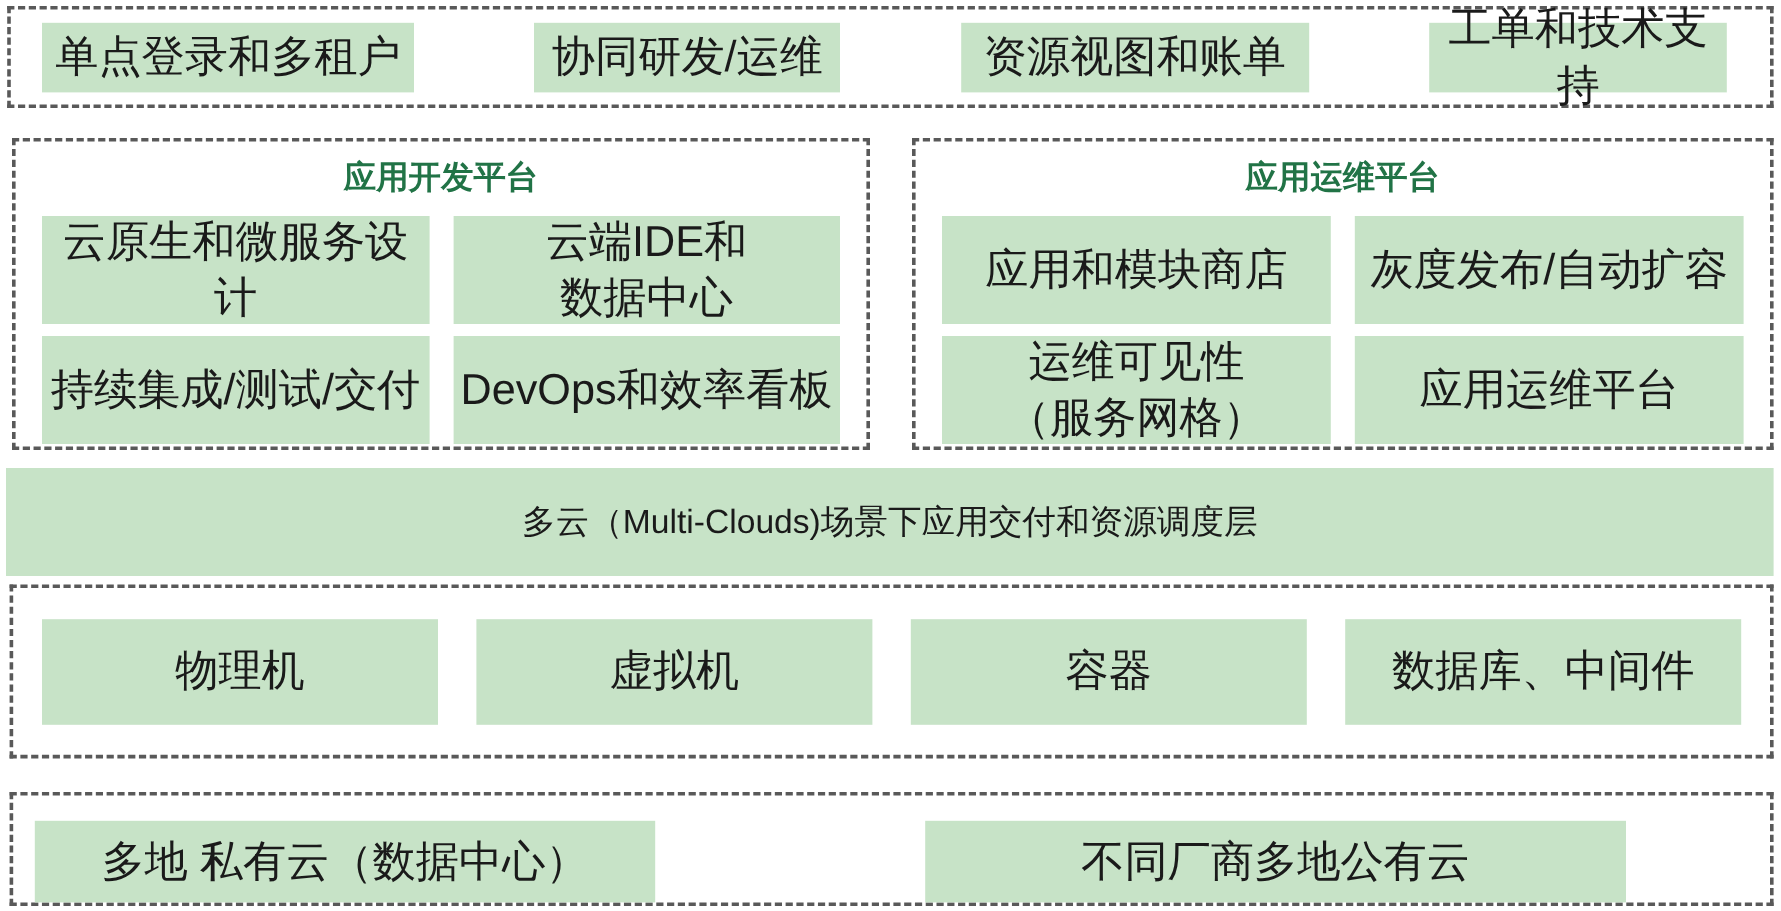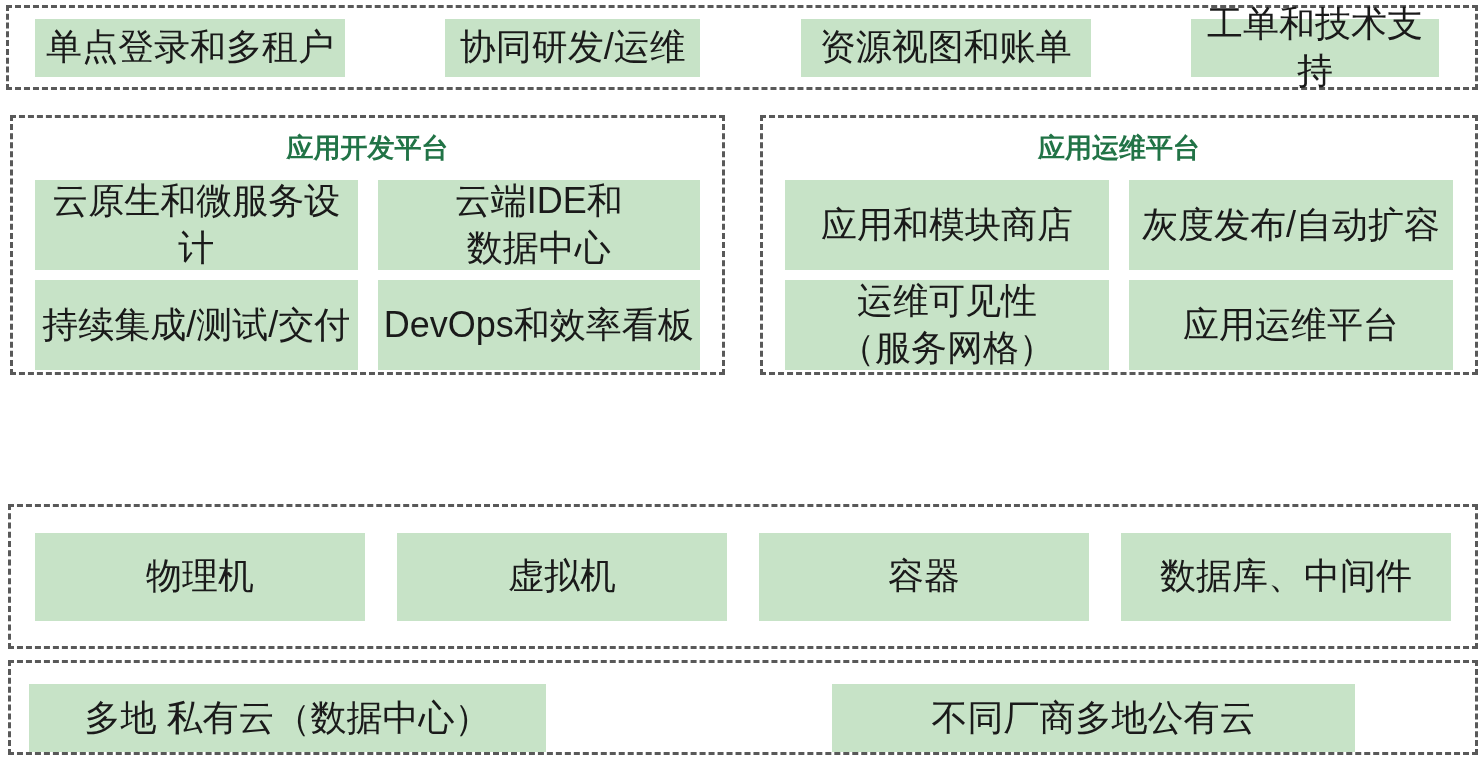--- a/index.html
+++ b/index.html
@@ -60,34 +60,34 @@
     padding: 0 22px;
   }
   
   .sched-bar {
     position: absolute;
     left: 5px; top: 390px; width: 1473px; height: 90px;
     font-size: 28px;
   }
   
   .row-infra {
-    left: 8px; top: 504px; width: 1470px; height: 145px;
+    left: 8px; top: 487px; width: 1470px; height: 145px;
     display: flex; align-items: center; justify-content: space-between;
     padding: 0 24px;
   }
   .row-infra .green-box { width: 330px; height: 88px; }
   
   .row-clouds {
     left: 8px; top: 660px; width: 1470px; height: 95px;
     display: flex; align-items: flex-end; justify-content: space-between;
     padding: 0 120px 0 18px;
   }
   .row-clouds .green-box { height: 68px; }
   .cloud-box-1 { width: 517px; }
-  .cloud-box-2 { width: 523px; margin-top: 44px; }
+  .cloud-box-2 { width: 584px; margin-top: 44px; }
 </style>
 </head>
 <body>
 
 <div class="diagram">
 
   <div class="dashed-container row-top">
     <div class="green-box box-w1">单点登录和多租户</div>
     <div class="green-box box-w2">协同研发/运维</div>
     <div class="green-box box-w3">资源视图和账单</div>
@@ -109,20 +109,21 @@
     <div class="platform-title">应用运维平台</div>
     <div class="platform-grid">
       <div class="green-box">应用和模块商店</div>
       <div class="green-box">灰度发布/自动扩容</div>
       <div class="green-box">运维可见性
 （服务网格）</div>
       <div class="green-box">应用运维平台</div>
     </div>
   </div>
 
+  <div class="green-box sched-bar">多云（Multi-Clouds)场景下应用交付和资源调度层</div>
 
   <div class="dashed-container row-infra">
     <div class="green-box">物理机</div>
     <div class="green-box">虚拟机</div>
     <div class="green-box">容器</div>
     <div class="green-box">数据库、中间件</div>
   </div>
 
   <div class="dashed-container row-clouds">
     <div class="green-box cloud-box-1">多地 私有云（数据中心）</div>

